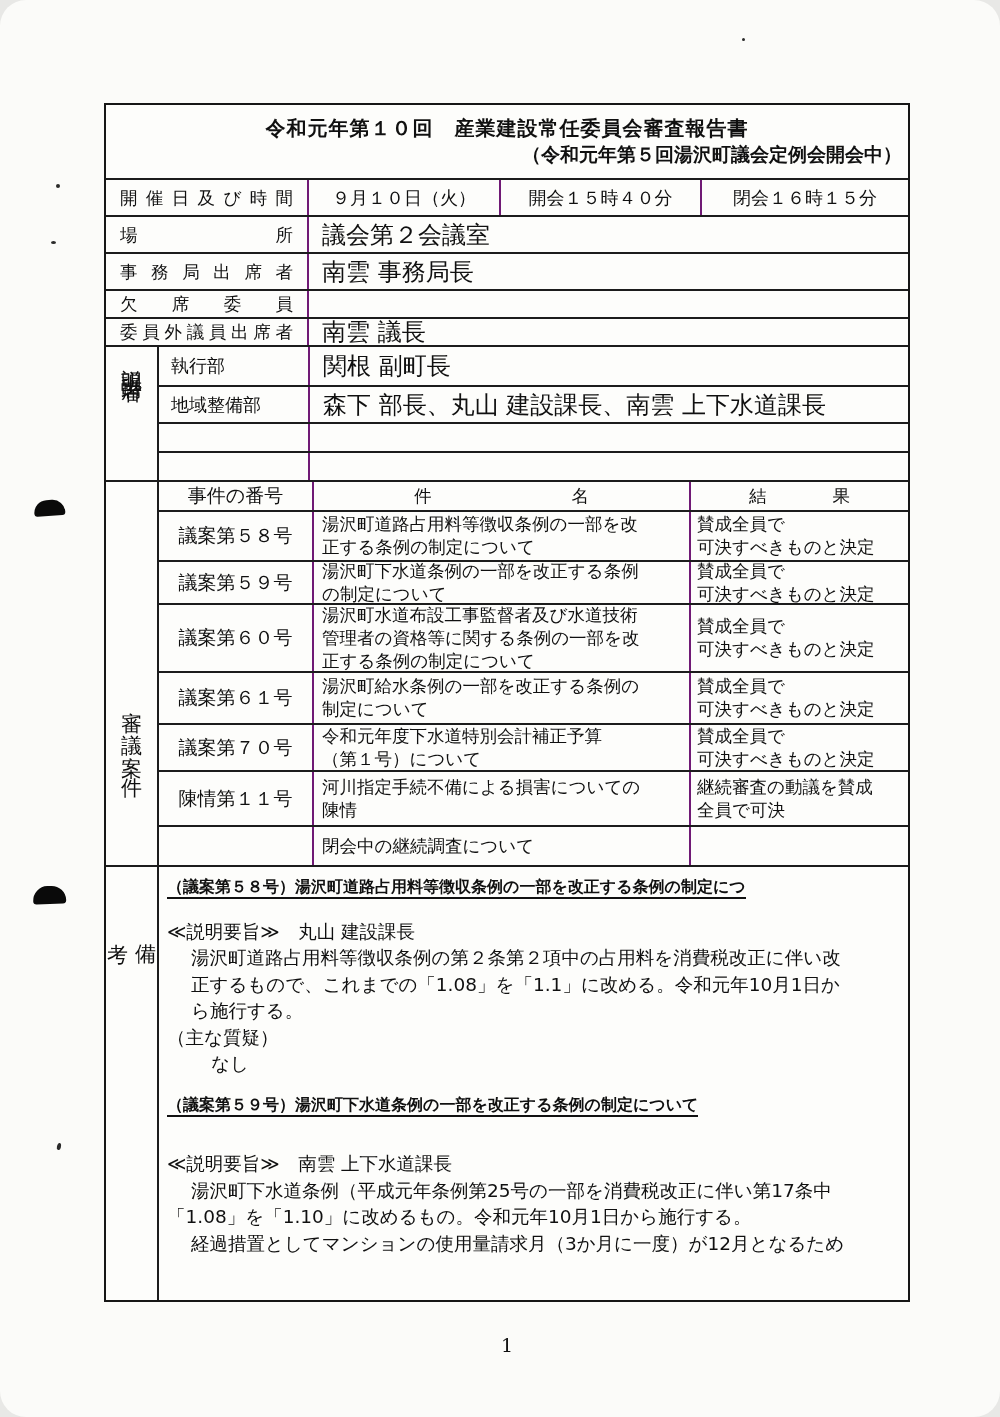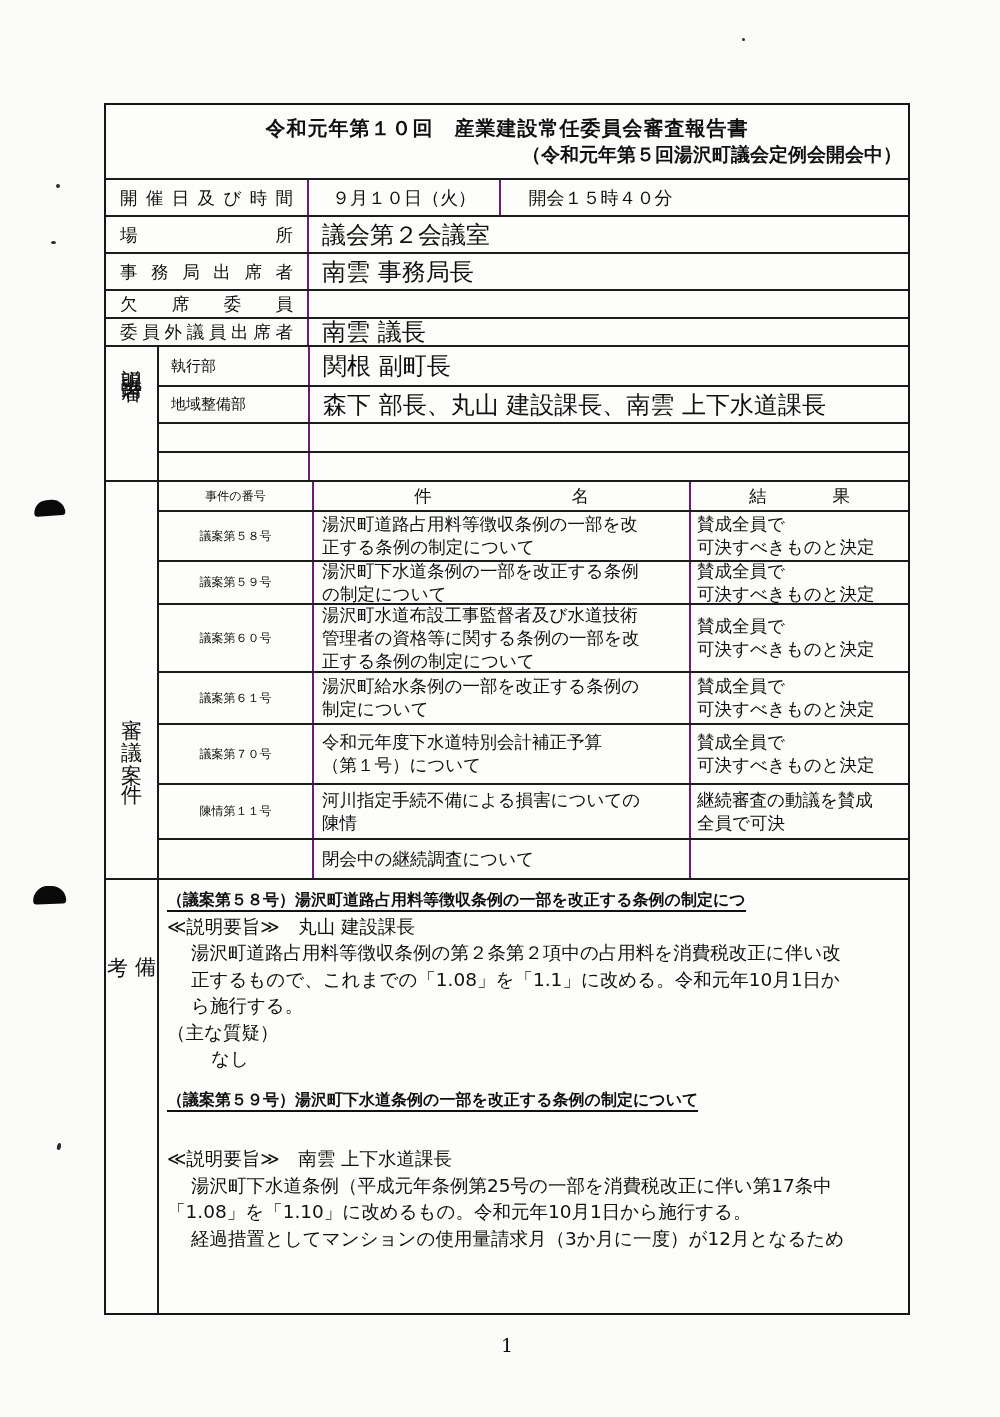--- a/index.html
+++ b/index.html
@@ -1,20 +1,20 @@
 <!DOCTYPE html>
 <html><head>
 <meta charset="utf-8">
 <style>
   * { margin:0; padding:0; box-sizing:border-box; }
   html,body { background:#e8e8e6; }
   .page {
     position:relative; width:1000px; height:1417px;
     background:#fbfbf9; overflow:hidden;
-    font-family:"DejaVu Sans", sans-serif; color:#101010;
+    font-family:"DejaVu Sans", sans-serif; color:#101010;border-radius:26px;
   }
   .doc {
     position:absolute; left:104px; top:103px; width:806px;
     border:2px solid #161616; background:#fdfdfb;
   }
   .row { display:flex; border-top:2px solid #1c1c1c; }
   .cell { display:flex; align-items:center; overflow:hidden; }
   .bl { border-left:2px solid #701a75; }
 
   
@@ -29,36 +29,36 @@
   .center { justify-content:center; font-size:18px; }
 
   
   .vcol { width:53px; flex:none; border-right:2px solid #1c1c1c;
           display:flex; justify-content:center; align-items:flex-start; }
   .vtext { writing-mode:vertical-rl; font-size:21px; }
 
   .subrows { flex:1; display:flex; flex-direction:column; }
   .subrows .row:first-child { border-top:none; }
 
-  .dept-cell { width:149px; flex:none; padding-left:12px; font-size:15px; }
-
-  
-  .num-cell { width:153px; flex:none; justify-content:center; font-size:12px; }
+  .dept-cell { width:149px; flex:none; padding-left:12px; font-size:18px; }
+
+  
+  .num-cell { width:153px; flex:none; justify-content:center; font-size:19px; }
   .name-cell { width:377px; flex:none; padding:3px 8px; font-size:17.5px; line-height:23px; }
   .res-cell { flex:1; padding:3px 6px; font-size:17.5px; line-height:23px; }
   .prewrap { white-space:pre-line; }
   .hdr { font-size:17.5px; }
   .hspread { width:100%; text-align:justify; text-align-last:justify; }
 
   
   .bk-content { flex:1; padding:7px 8px 0 8px; font-size:18.5px; line-height:26.5px; }
   .bk-h { font-weight:bold; font-size:16px; }
   .bk-h span { border-bottom:2px solid #111; padding-bottom:1px; }
   .bk-h2 { margin-top:12px; margin-left:207px; }
-  .bk-sum1 { }
+  .bk-sum1 { margin-top:18px; }
   .bk-sum2 { margin-top:33px; }
   .bk-body { margin-left:24px; }
   .bk-ans { margin-left:44px; }
   .bk-h59 { margin-top:14px; }
 
   .pageno {
     position:absolute; left:104px; top:1334px; width:806px;
     text-align:center; font-size:19px; font-family:"DejaVu Serif", serif;
   }
 
@@ -90,20 +90,21 @@
       <div class="t1">令和元年第１０回　産業建設常任委員会審査報告書</div>
       <div class="t2">（令和元年第５回湯沢町議会定例会開会中）</div>
     </div>
 
     <div class="row" style="height:37px">
       <div class="cell label-cell">
         <span class="jlabel">開催日及び時間</span>
       </div>
       <div class="cell bl center" style="width:192px; flex:none;">９月１０日（火）</div>
       <div class="cell bl center" style="width:201px; flex:none;">開会１５時４０分</div>
+      <div class="cell bl center" style="flex:1;">閉会１６時１５分</div>
     </div>
 
     <div class="row" style="height:37px">
       <div class="cell label-cell">
         <span class="jlabel">場所</span>
       </div>
       <div class="cell bl val" style="flex:1;">議会第２会議室</div>
     </div>
     <div class="row" style="height:37px">
       <div class="cell label-cell">
@@ -185,21 +186,21 @@
           <div class="cell bl res-cell prewrap">賛成全員で
 可決すべきものと決定</div>
         </div>
         <div class="row" style="height:52px">
           <div class="cell num-cell">議案第６１号</div>
           <div class="cell bl name-cell prewrap">湯沢町給水条例の一部を改正する条例の
 制定について</div>
           <div class="cell bl res-cell prewrap">賛成全員で
 可決すべきものと決定</div>
         </div>
-        <div class="row" style="height:60px">
+        <div class="row" style="height:47px">
           <div class="cell num-cell">議案第７０号</div>
           <div class="cell bl name-cell prewrap">令和元年度下水道特別会計補正予算
 （第１号）について</div>
           <div class="cell bl res-cell prewrap">賛成全員で
 可決すべきものと決定</div>
         </div>
         <div class="row" style="height:55px">
           <div class="cell num-cell">陳情第１１号</div>
           <div class="cell bl name-cell prewrap">河川指定手続不備による損害についての
 陳情</div>

